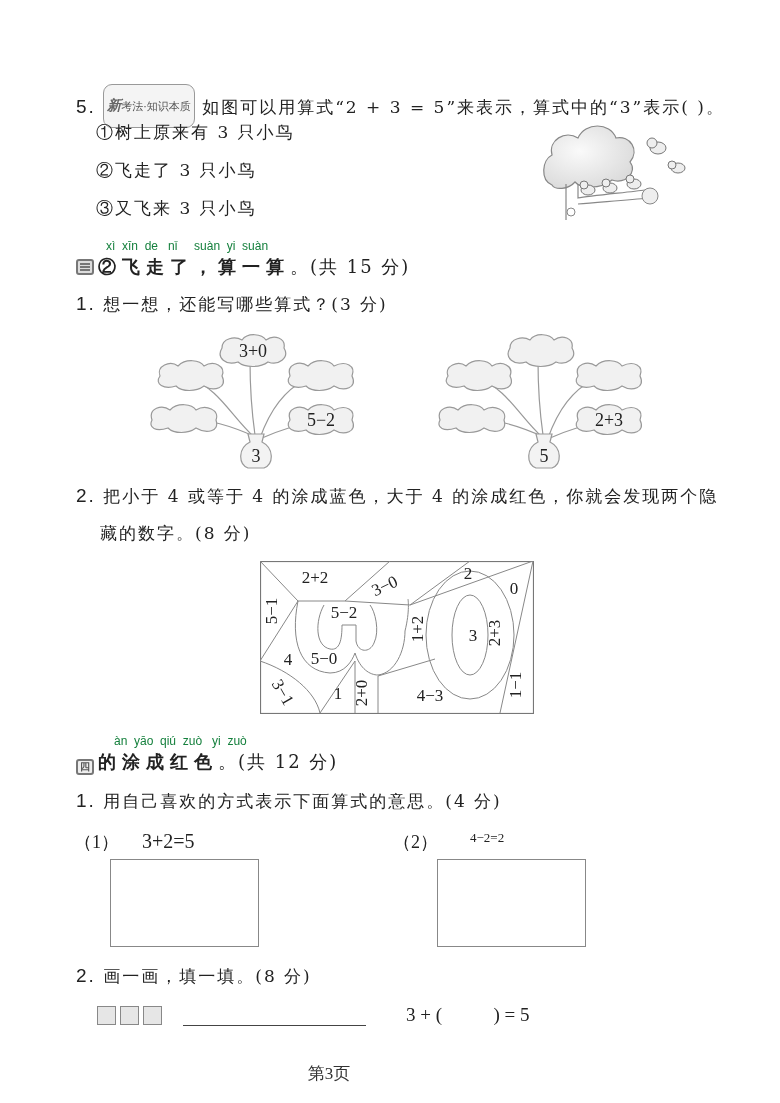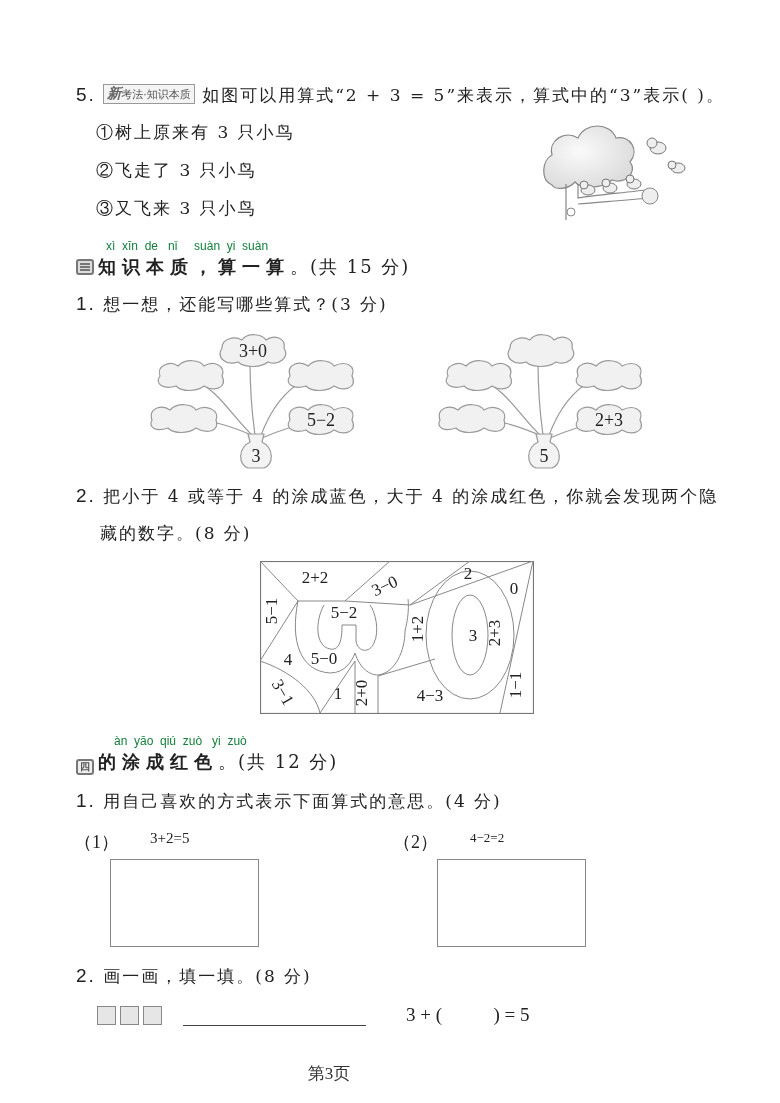--- a/index.html
+++ b/index.html
@@ -5,21 +5,21 @@
   html, body { margin: 0; padding: 0; }
   body {
     width: 780px; height: 1103px; background: #ffffff; position: relative; overflow: hidden;
     font-family: "DejaVu Serif", "Liberation Serif", serif; color: #222;
   }
   .abs { position: absolute; }
   .serif { font-family: "Liberation Serif", "DejaVu Serif", serif; }
   .qnum { font-family: "Liberation Sans", "DejaVu Sans", sans-serif; font-size: 19px; color: #222; }
   .line-text { font-size: 17px; letter-spacing: 2px; white-space: nowrap; }
   .tag {
-    display: inline-block; border: 1px solid #999; border-radius: 0; padding: 0 3px;
+    display: inline-block; border: 1px solid #999; border-radius: 9px; padding: 12px 3px;
     font-size: 11px; line-height: 16px; background: #f4f4f4; color: #555; vertical-align: 3px;
     font-family: "DejaVu Sans", sans-serif; letter-spacing: 0;
   }
   .tag b { font-style: italic; font-size: 14px; color: #666; }
   .pinyin { font-family: "Liberation Sans", "DejaVu Sans", sans-serif; font-size: 12px; color: #15803d; letter-spacing: 0; white-space: pre; }
   .sec-head { font-size: 18px; font-weight: bold; letter-spacing: 6px; white-space: nowrap; }
   .sec-head .score { font-weight: normal; letter-spacing: 2px; }
   .sec-icon {
     display: inline-block; width: 18px; height: 16px; border: 2px solid #777; border-radius: 3px;
     background: #ddd; vertical-align: -2px; margin-right: 4px; position: relative; box-sizing: border-box;
@@ -69,21 +69,21 @@
     <ellipse cx="148" cy="58" rx="7" ry="5"></ellipse>
       <circle cx="142" cy="55" r="4"></circle>
   </g>
   <circle cx="41" cy="102" r="4" fill="none" stroke="#888"></circle>
 </svg>
 
 <div class="abs pinyin" style="left:106px; top:239px;">xì  xīn  de   nǐ     suàn  yi  suàn</div>
 <div class="abs sec-head" style="left:76px; top:255px;">
   <span class="sec-icon">
     <span class="bar" style="top:2px;"></span><span class="bar" style="top:5px;"></span><span class="bar" style="top:8px;"></span>
-  </span><span>知识本质，算一算</span><span class="score">。(共 15 分)</span>
+  </span><span>②飞走了，算一算</span><span class="score">。(共 15 分)</span>
 </div>
 
 <div class="abs line-text" style="left:76px; top:293px;">
   <span class="qnum">1.</span>
   <span>想一想，还能写哪些算式？(3 分)</span>
 </div>
 
 <svg class="abs" style="left:150px; top:330px;" width="220" height="140" viewBox="0 0 220 140">
   <g stroke="#999" stroke-width="1.2" fill="none">
     <path d="M105 105 C100 70 100 40 100 30"></path>
@@ -171,21 +171,21 @@
 <div class="abs sec-head" style="left:76px; top:750px;">
   <span class="sec-icon-4">四</span><span>的涂成红色</span><span class="score">。(共 12 分)</span>
 </div>
 
 <div class="abs line-text" style="left:76px; top:790px;">
   <span class="qnum">1.</span>
   <span>用自己喜欢的方式表示下面算式的意思。(4 分)</span>
 </div>
 
 <div class="abs serif" style="left:74px; top:830px; font-size:18px;">（1）</div>
-<div class="abs serif" style="left:150px; top:830px; font-size:15px;">3+2=5</div>
+<div class="abs serif" style="left:142px; top:830px; font-size:20px;">3+2=5</div>
 <div class="abs answer-box" style="left:110px; top:859px; width:147px; height:86px;"></div>
 
 <div class="abs serif" style="left:393px; top:830px; font-size:18px;">（2）</div>
 <div class="abs serif" style="left:470px; top:830px; font-size:13px;">4−2=2</div>
 <div class="abs answer-box" style="left:437px; top:859px; width:147px; height:86px;"></div>
 
 <div class="abs line-text" style="left:76px; top:965px;">
   <span class="qnum">2.</span>
   <span>画一画，填一填。(8 分)</span>
 </div>

